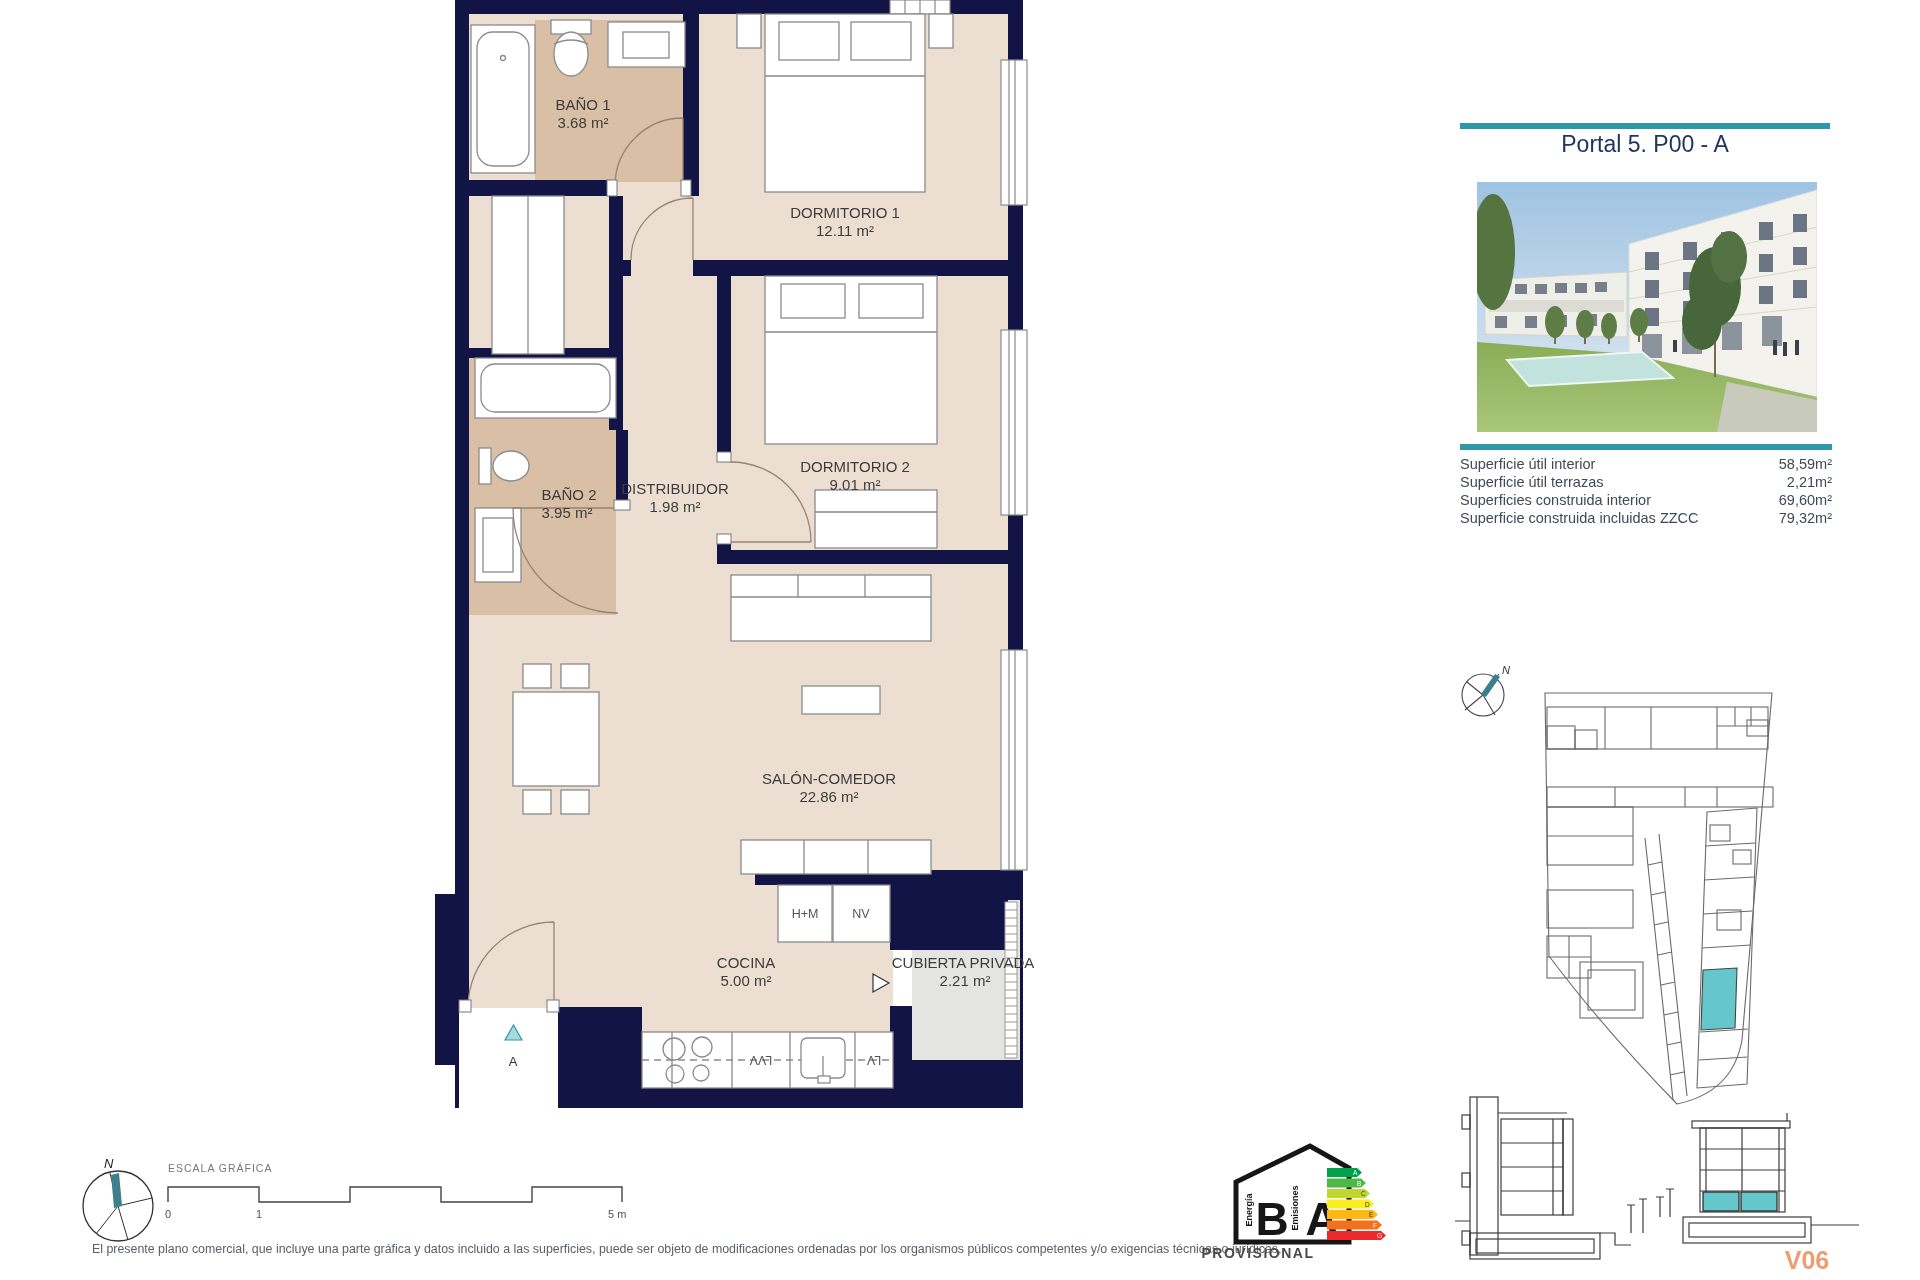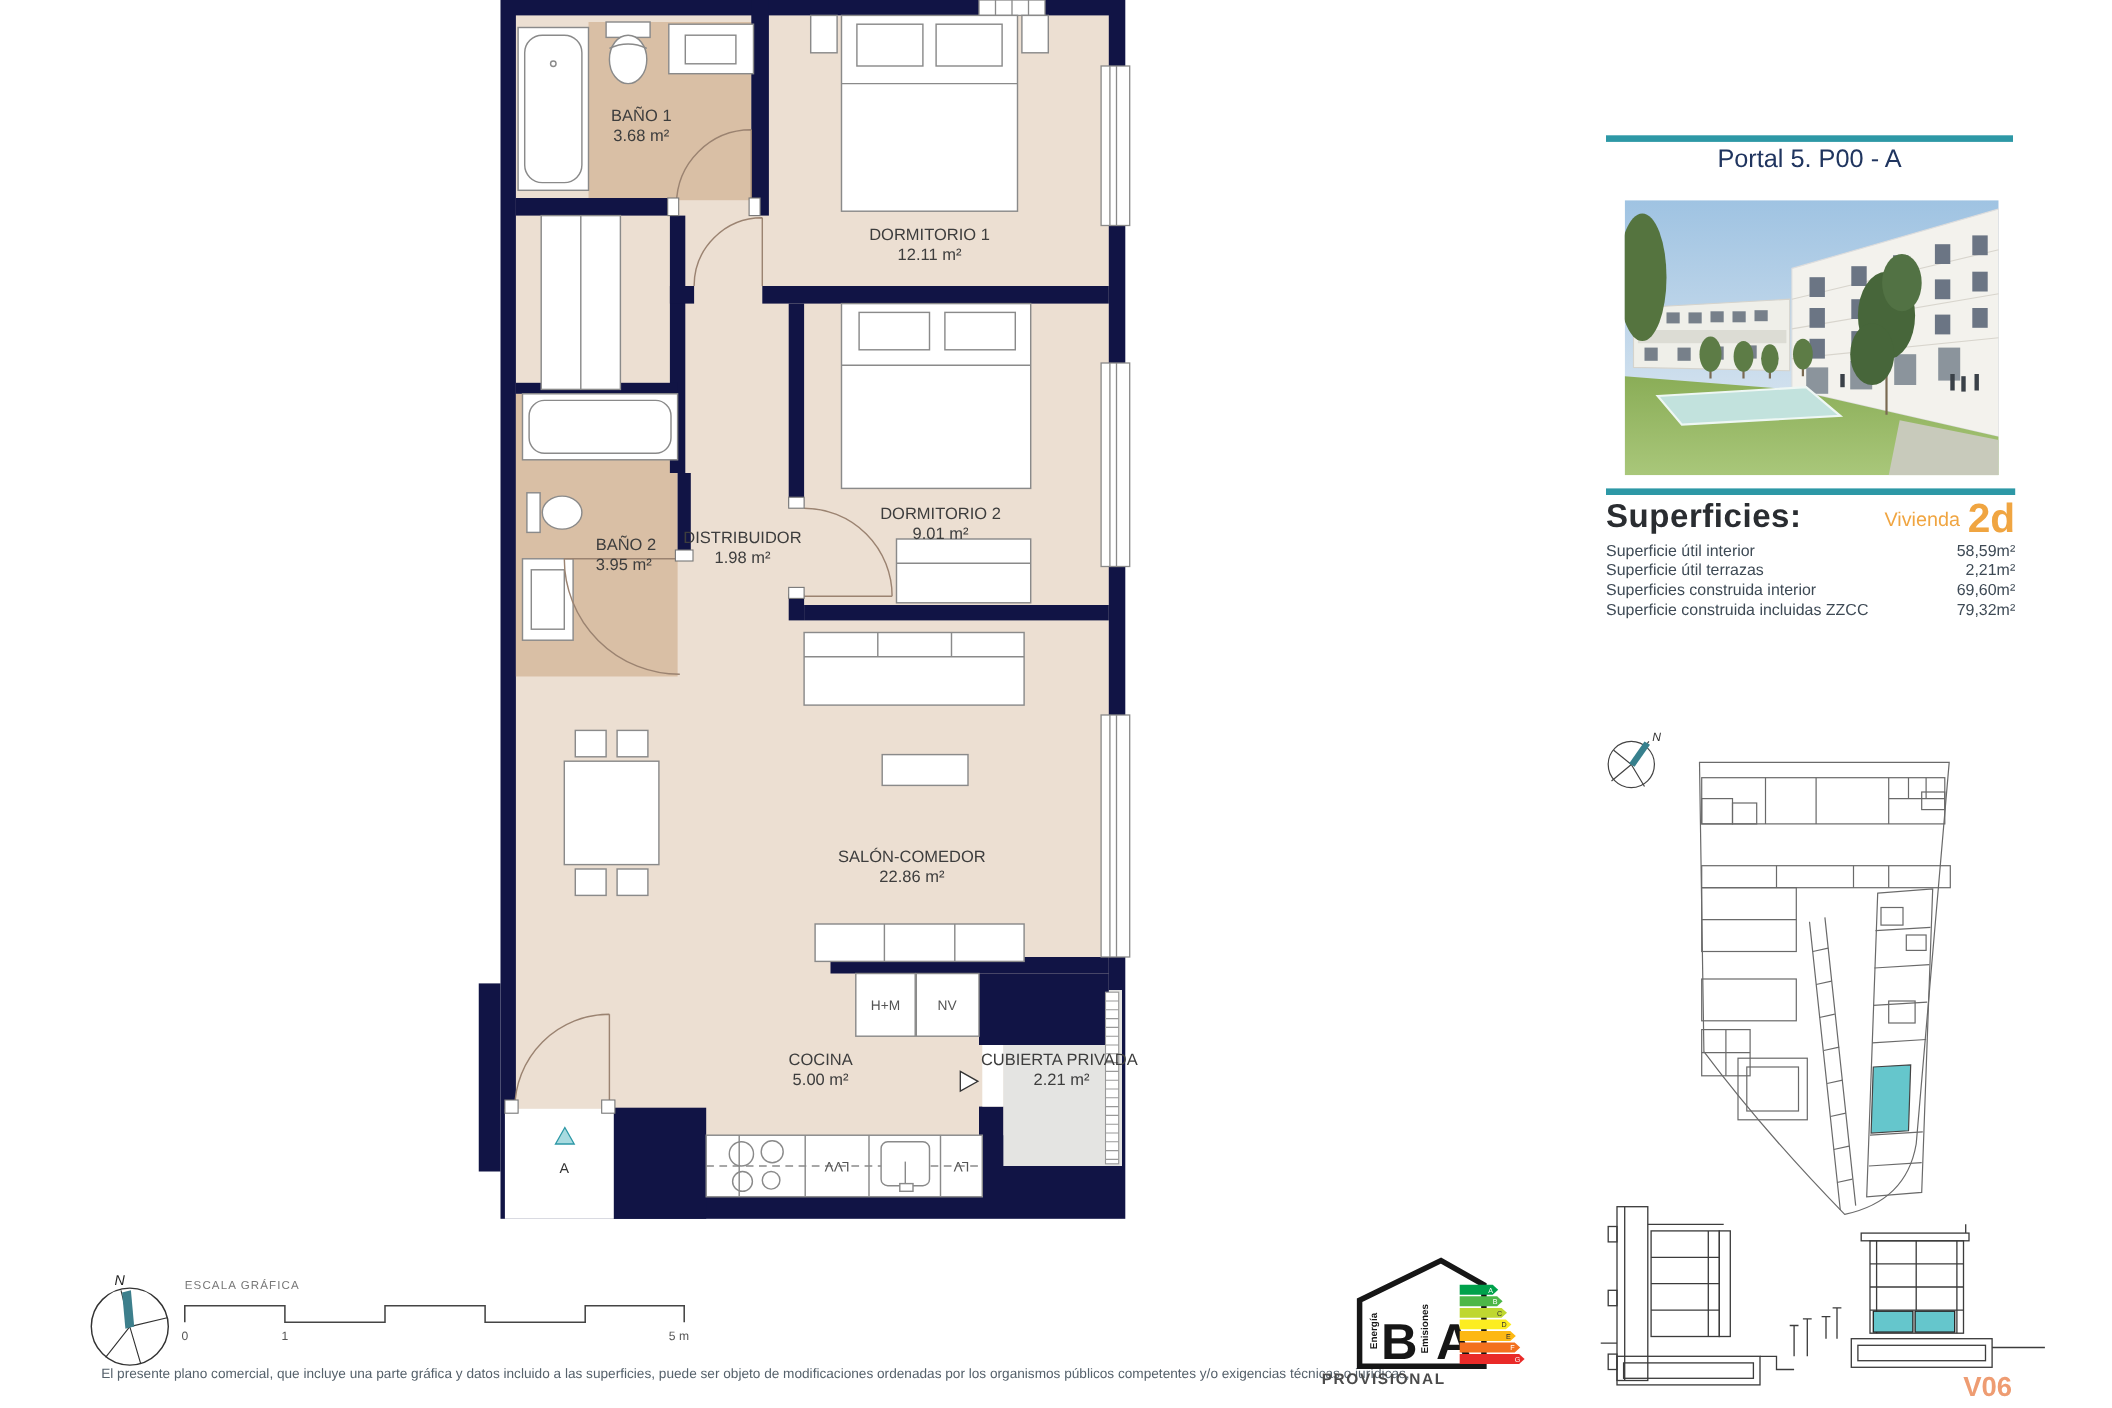--- a/index.html
+++ b/index.html
@@ -274,27 +274,20 @@
     <g fill="#3a4148">
       <rect x="296" y="158" width="4" height="15"></rect>
         <rect x="306" y="160" width="4" height="14"></rect>
       <rect x="318" y="158" width="4" height="15"></rect>
         <rect x="196" y="158" width="4" height="12"></rect>
     </g>
   </svg>
 
   <div class="abs sup-wrap">
     <div class="teal-line"></div>
-    <div class="sup-header">
-      <span class="sup-heading">Superficies:</span>
-      <span class="viv">
-        <span class="viv-label">Vivienda</span>
-        <span class="viv-code">2d</span>
-      </span>
-    </div>
     <div class="sup-rows">
       <div class="sup-row">
         <span>Superficie útil interior</span>
         <span>58,59m²</span>
       </div>
       <div class="sup-row">
         <span>Superficie útil terrazas</span>
         <span>2,21m²</span>
       </div>
       <div class="sup-row">

